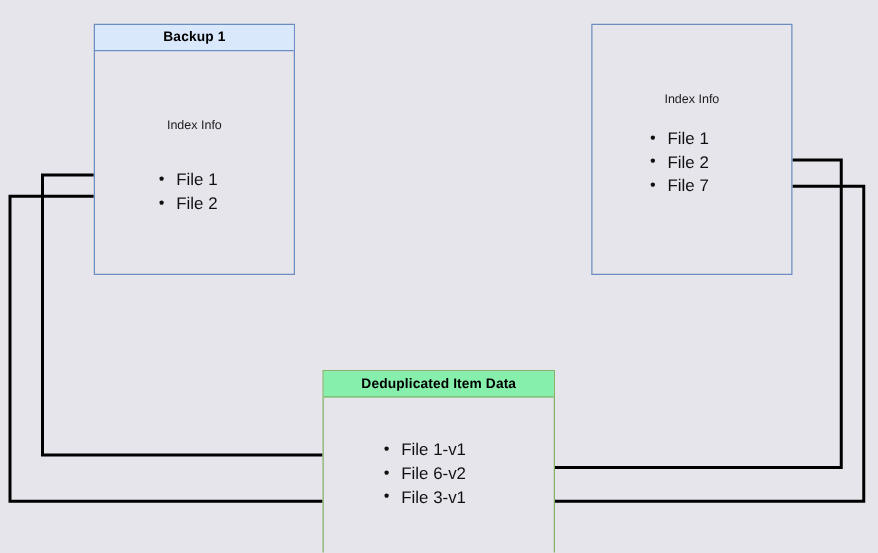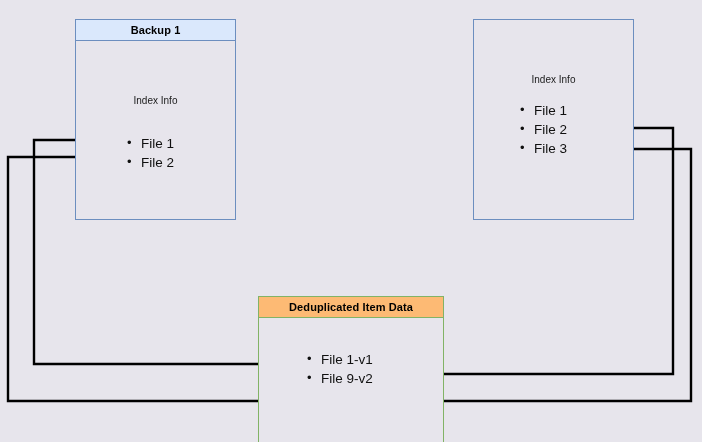--- a/index.html
+++ b/index.html
@@ -44,21 +44,21 @@
     line-height: 20px;
     text-align: center;
     font-size: 11px;
     font-weight: bold;
     color: #000000;
     background: #dae8fc;
     border-bottom: 1px solid #6c8ebf;
     letter-spacing: 0.1px;
   }
   .node.green .node-header {
-    background: #fdba74;
+    background: #86efac;
     border-bottom: 1px solid #82b366;
   }
   .node-body {
     position: relative;
     height: calc(100% - 21px);
   }
   .center-label {
     position: absolute;
     width: 100%;
     text-align: center;
@@ -133,28 +133,29 @@
       </ul>
     </div>
   </div>
 
   <div class="node" id="backup2">
     <div class="node-body">
       <div class="center-label">Index Info</div>
       <ul class="bullet-list">
         <li>File 1</li>
         <li>File 2</li>
-        <li>File 3</li>
+        <li>File 7</li>
       </ul>
     </div>
   </div>
 
   <div class="node green" id="dedup">
     <div class="node-header">Deduplicated Item Data</div>
     <div class="node-body">
       <ul class="bullet-list">
         <li>File 1-v1</li>
-        <li>File 9-v2</li>
+        <li>File 6-v2</li>
+        <li>File 3-v1</li>
       </ul>
     </div>
   </div>
 
 </div>
 
 </body></html>

